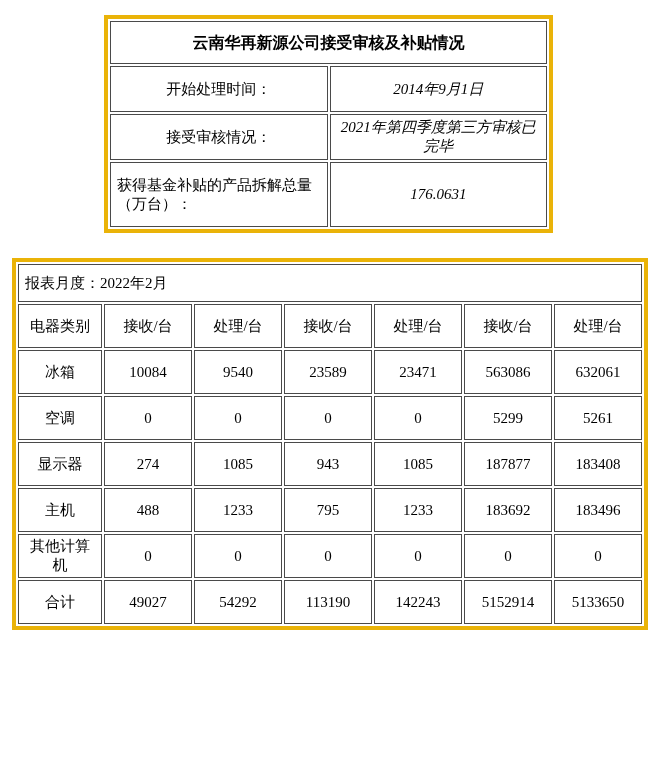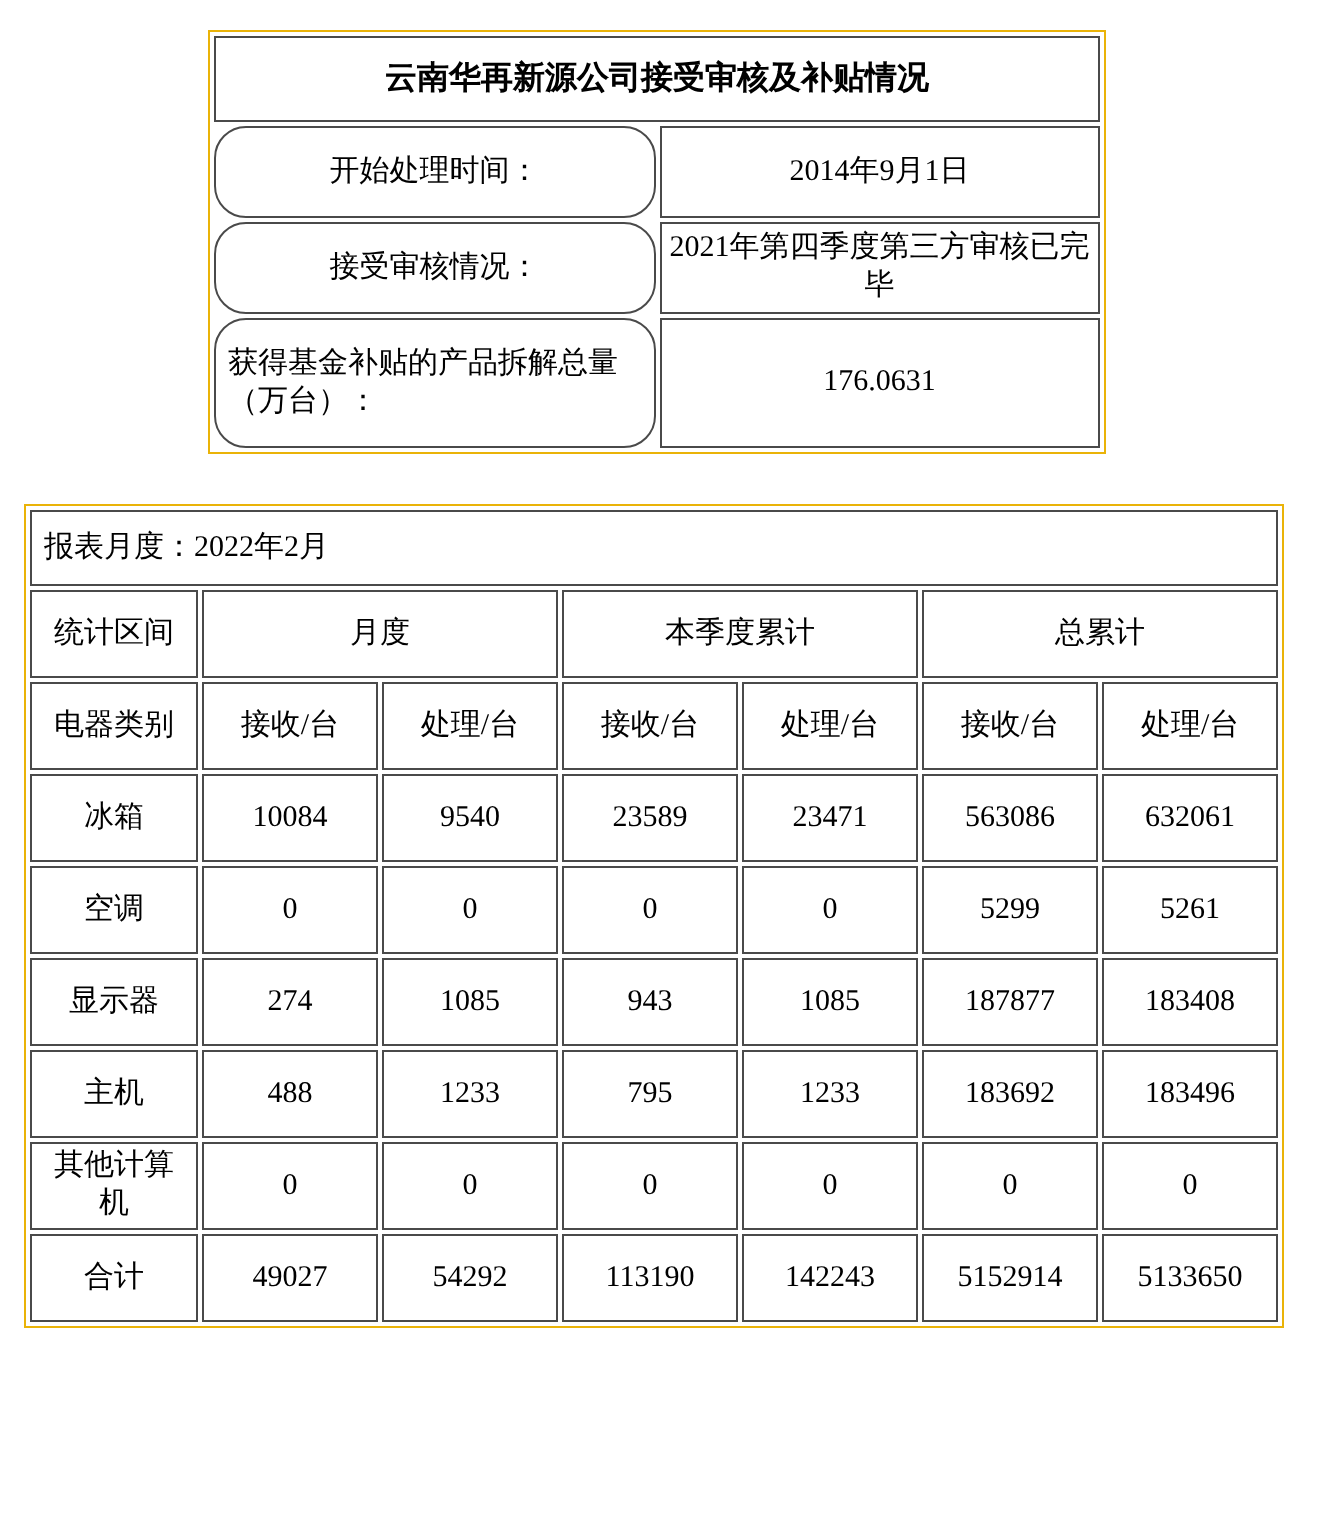--- a/index.html
+++ b/index.html
@@ -8,21 +8,21 @@
     background: #ffffff;
     width: 660px;
     height: 759px;
     font-family: "Liberation Serif", "DejaVu Serif", serif;
     color: #000000;
     overflow: hidden;
   }
   table {
     border-collapse: separate;
     border-spacing: 2px;
-    border: 1px solid #eab308;
+    border: 4px solid #eab308;
     table-layout: fixed;
   }
   td {
     border: 1px solid #4a4a4a;
     text-align: center;
     vertical-align: middle;
     font-size: 15px;
     padding: 1px 4px;
     overflow: hidden;
     line-height: 1.25;
@@ -30,22 +30,22 @@
   
   .summary-table {
     margin: 15px 0 0 104px;
     width: 449px;
   }
   .summary-table td.title-cell {
     height: 39px;
     font-weight: bold;
     font-size: 16px;
   }
-  .summary-table td.label-cell { width: 168px; height: 42px; border-radius: 16px; }
-  .summary-table td.value-cell { width: 265px; }
+  .summary-table td.label-cell { width: 168px; height: 42px; }
+  .summary-table td.value-cell { width: 265px; font-style: italic; }
   .summary-table tr.tall td { height: 61px; }
   .summary-table td.long-label { text-align: left; padding: 1px 6px; }
   
   .report-table {
     margin: 25px 0 0 12px;
     width: 566px;
   }
   .report-table td { height: 40px; }
   .report-table td.period-cell {
     height: 34px;
@@ -84,26 +84,20 @@
     <col class="num-col">
       <col class="num-col">
     <col class="num-col">
       <col class="num-col">
     <col class="num-col">
       <col class="num-col">
   </colgroup>
   <tbody>
     <tr>
       <td class="period-cell" colspan="7">报表月度：2022年2月</td>
-    </tr>
-    <tr>
-      <td>统计区间</td>
-      <td colspan="2">月度</td>
-      <td colspan="2">本季度累计</td>
-      <td colspan="2">总累计</td>
     </tr>
     <tr>
       <td>电器类别</td>
       <td>接收/台</td>
       <td>处理/台</td>
       <td>接收/台</td>
       <td>处理/台</td>
       <td>接收/台</td>
       <td>处理/台</td>
     </tr>

